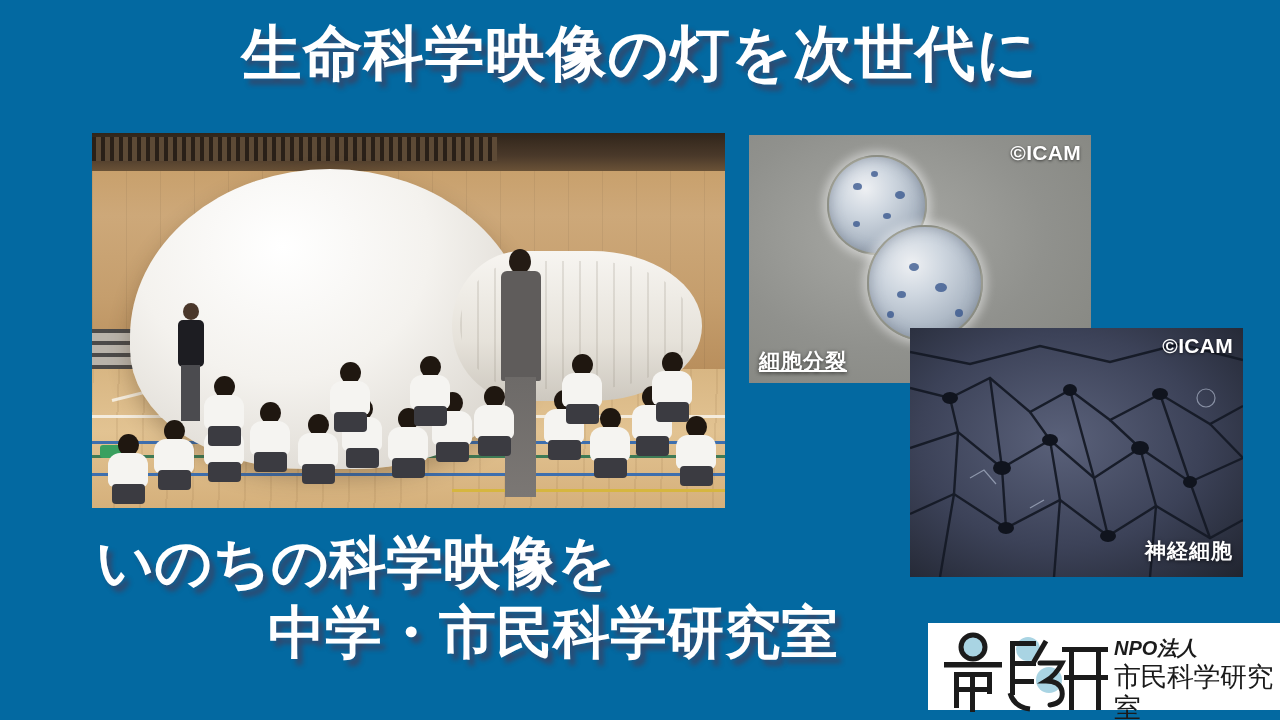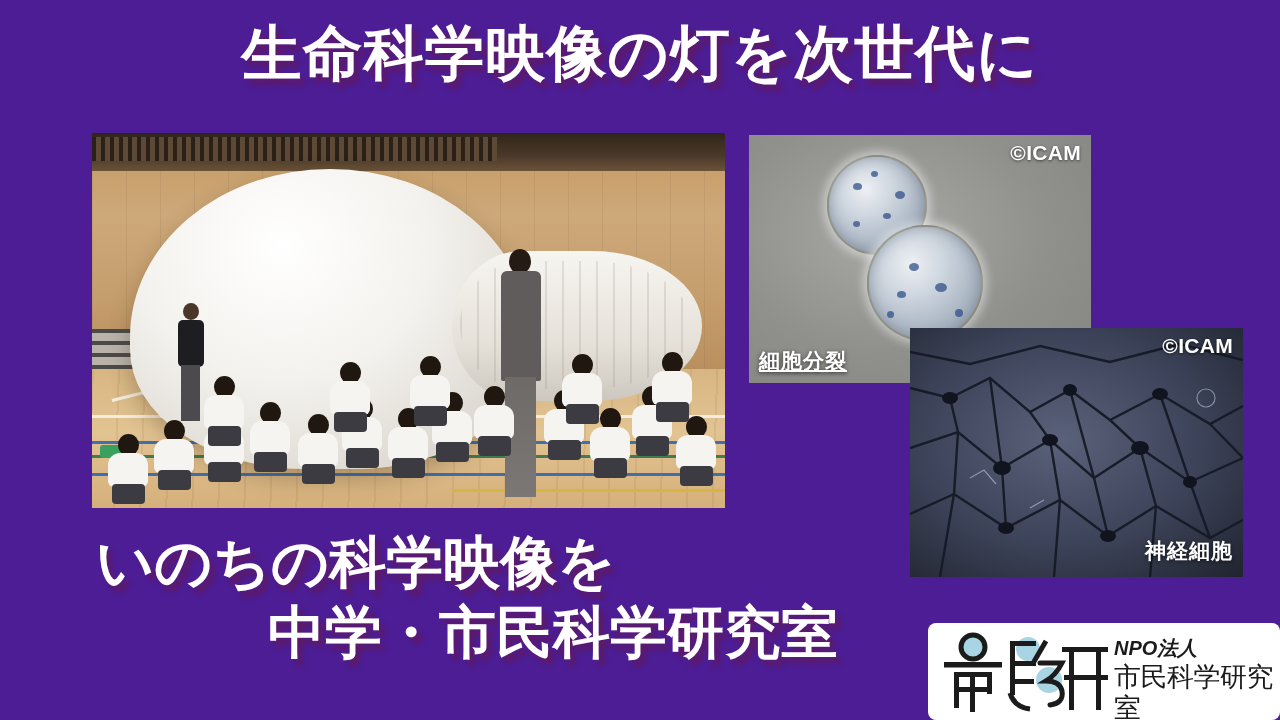--- a/index.html
+++ b/index.html
@@ -5,21 +5,21 @@
   html, body {
     margin: 0;
     padding: 0;
     background: #222;
   }
   #slide {
     position: relative;
     width: 1280px;
     height: 720px;
     overflow: hidden;
-    background: #4c1d95;
+    background: #0369a1;
     font-family: "Liberation Sans", "DejaVu Sans", sans-serif;
   }
 
   
   #title {
     position: absolute;
     left: 0;
     top: 22px;
     width: 1280px;
     text-align: center;
@@ -265,23 +265,22 @@
     letter-spacing: 1px;
     text-shadow: 0 1px 4px rgba(0,0,0,0.65);
   }
 
   
   #logo-box {
     position: absolute;
     left: 928px;
     top: 623px;
     width: 352px;
-    height: 97px;
+    height: 87px;
     background: #ffffff;
-    border-radius: 8px;
   }
   #logo-mark {
     position: absolute;
     left: 8px;
     top: 4px;
     width: 176px;
     height: 88px;
   }
   #logo-text {
     position: absolute;

